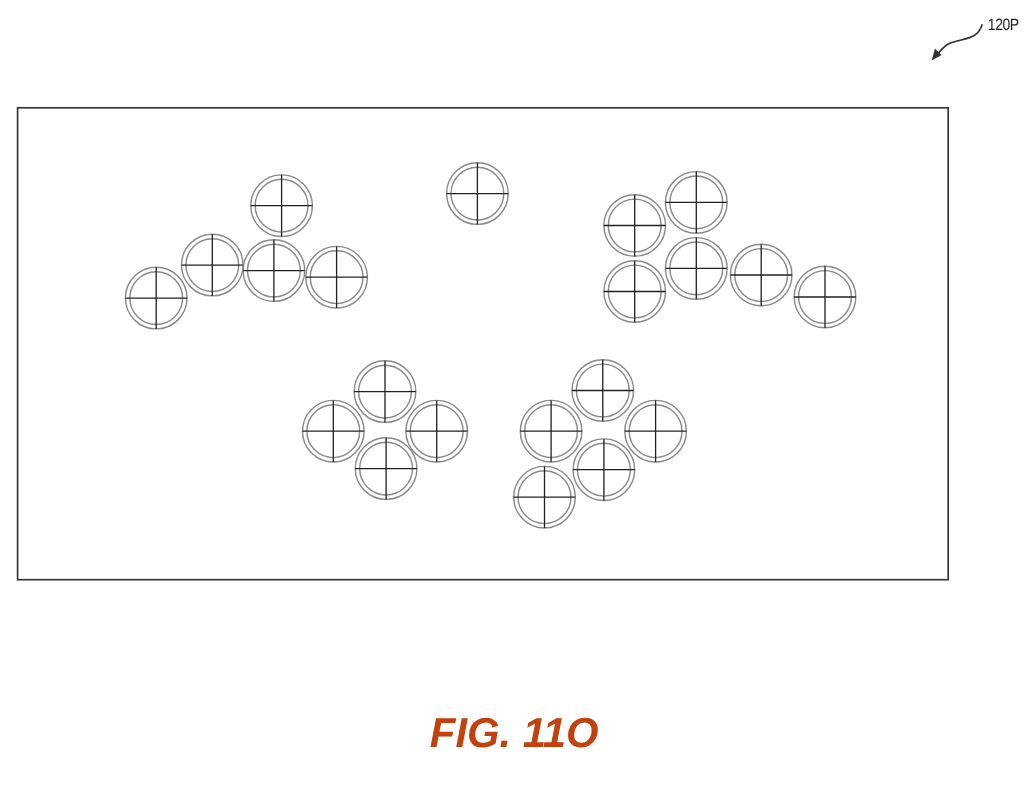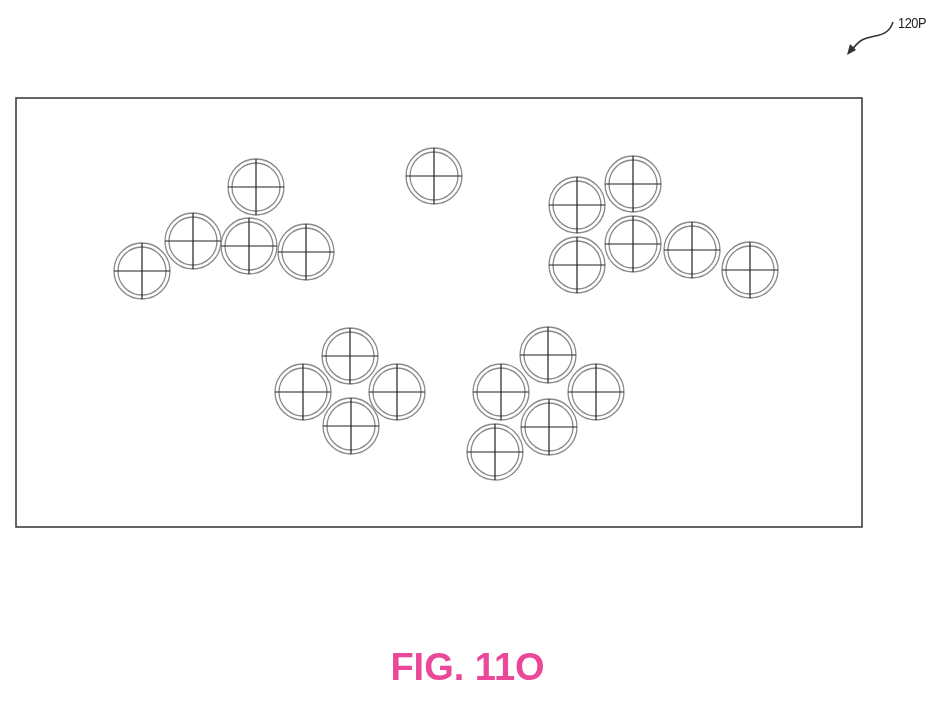--- a/index.html
+++ b/index.html
@@ -1,18 +1,18 @@
 <!DOCTYPE html>
 <html><head>
 <meta charset="utf-8">
 <style>
   html, body { margin:0; padding:0; background:#ffffff; }
   body { width:935px; height:718px; position:relative; overflow:hidden; font-family:"Liberation Sans", sans-serif; }
   #ref-label { position:absolute; left:898px; top:14px; font-size:15px; color:#222; letter-spacing:-0.5px; transform:scaleX(0.85); transform-origin:left top; }
-  #fig-label { position:absolute; left:0; width:935px; top:646px; text-align:center; font-size:38px; font-weight:bold; color:#ec4899; }
+  #fig-label { position:absolute; left:0; width:935px; top:646px; text-align:center; font-size:38px; font-weight:bold; font-style:italic; color:#c2410c; }
   svg#diagram { position:absolute; left:0; top:0; }
 </style>
 </head>
 <body>
 
 <svg id="diagram" width="935" height="718" viewBox="0 0 935 718" xmlns="http://www.w3.org/2000/svg">
   <g>
     <path d="M893,22 C888,38 874,34 862,40 C857,43 854,47 851,51" fill="none" stroke="#333" stroke-width="1.5"></path>
     <path d="M847,55 L850,44 L856,50 Z" fill="#333"></path>
   </g>

